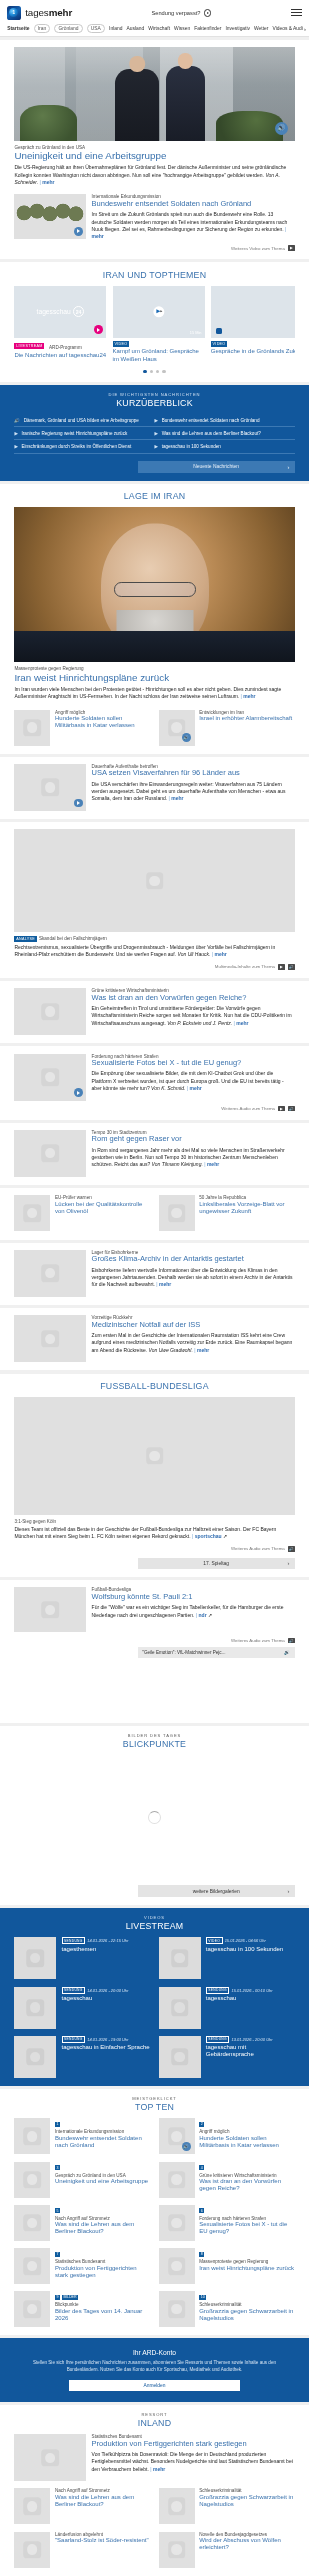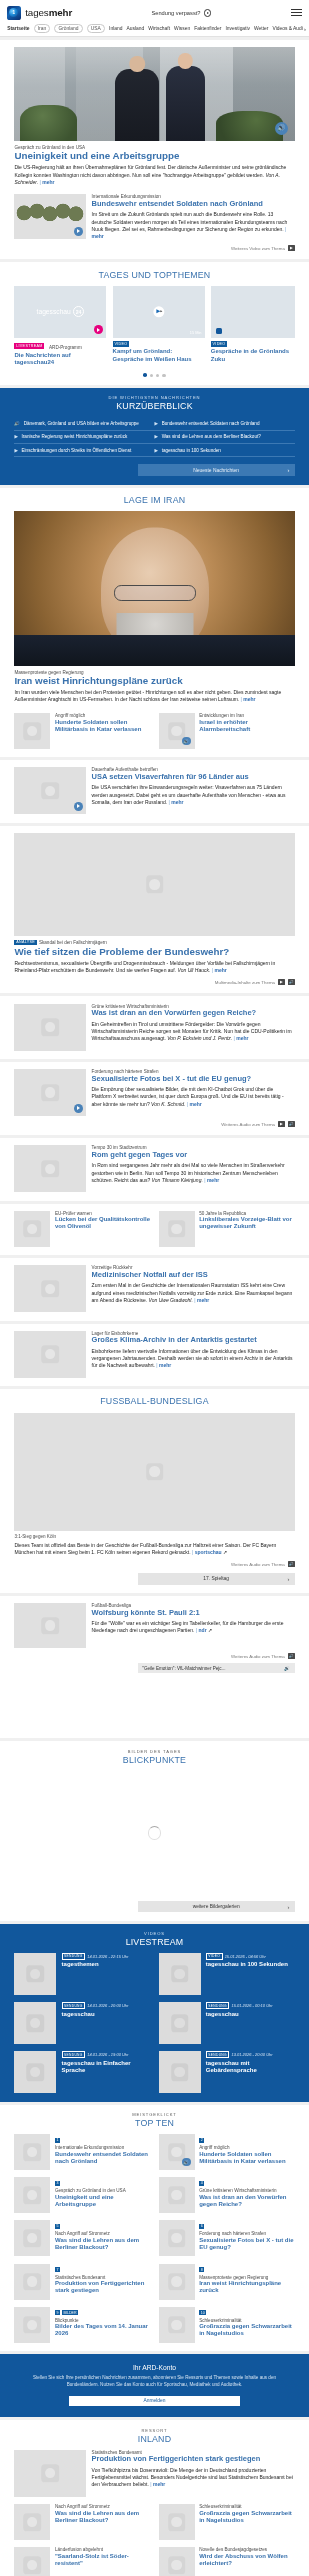--- a/index.html
+++ b/index.html
@@ -135,21 +135,21 @@
   }
   .ph-logo::after {
     content: ""; position: absolute; left: 50%; top: 50%;
     transform: translate(-50%,-50%);
     width: 10.3px; height: 10.3px; border-radius: 50%;
     background: #e6e6e6;
   }
   .kicker { font-size: 4.6px; color: #4a4a4a; margin: 3.6px 0 0.5px 0; }
   .headline {
     color: #3a72ad;
-    font-weight: 700;
+    font-weight: 400;
     line-height: 1.18;
   }
   .headline.xl { font-size: 9.8px; }
   .headline.lg { font-size: 7.5px; }
   .headline.md { font-size: 6px; }
   .shorttext {
     font-size: 5px; line-height: 1.45; color: #222; margin-top: 2.6px;
   }
   .shorttext .author { font-style: italic; }
   .more { color: #2e6bb0; font-weight: 700; }
@@ -465,21 +465,21 @@
     </div>
   </div>
 
   <div class="meta-right">
     <span>Weiteres Video zum Thema</span>
     <span class="icon-sq">▶</span>
   </div>
 </div>
 
 <div class="module">
-  <div class="sec-title">TAGES UND TOPTHEMEN</div>
+  <div class="sec-title">IRAN UND TOPTHEMEN</div>
   <div class="carousel" id="live-carousel">
       <div class="card">
         <div class="pic ts24">
           <span style="font-size: 6.7px;">tagesschau</span>
           <span class="num">24</span>
           <div class="badge-play" style="background: rgb(230, 0, 126);"></div>
         </div>
         <div style="margin-top: 3.6px; display: flex; align-items: center; gap: 2.6px;">
           <span class="label-tag magenta">LIVESTREAM</span>
           <span class="kicker">ARD-Programm</span>
@@ -605,21 +605,20 @@
           <div class="headline lg">USA setzen Visaverfahren für 96 Länder aus</div>
           <div class="shorttext"><span>Die USA verschärfen ihre Einwanderungsregeln weiter: Visaverfahren aus 75 Ländern werden ausgesetzt. Dabei geht es um dauerhafte Aufenthalte von Menschen - etwa aus Somalia, dem Iran oder Russland.</span> <span class="more">mehr</span></div>
         </div>
       </div>
     </div>
     <div class="module">
       <div class="teaser-img" style="height: 103px;">
         <div class="ph-logo"></div>
       </div>
       <div class="kicker"><span class="label-tag">ANALYSE</span><span>Skandal bei den Fallschirmjägern</span></div>
-      <div class="headline xl">Wie tief sitzen die Probleme der Bundeswehr?</div>
       <div class="shorttext"><span>Rechtsextremismus, sexualisierte Übergriffe und Drogenmissbrauch - Meldungen über Vorfälle bei Fallschirmjägern in Rheinland-Pfalz erschüttern die Bundeswehr. Und sie werfen Fragen auf.</span><span class="author"> Von Uli Hauck.</span> <span class="more">mehr</span></div>
       <div class="meta-right">
         <span>Multimedia-Inhalte zum Thema</span>
         <span class="icon-sq">▶</span>
         <span class="icon-sq">🔊</span>
       </div>
     </div>
     <div class="module">
       <div class="side-teaser">
         <div class="thumb tall">
@@ -650,21 +649,21 @@
         <span class="icon-sq">🔊</span>
       </div>
     </div>
     <div class="module">
       <div class="side-teaser">
         <div class="thumb tall">
           <div class="ph-logo"></div>
         </div>
         <div class="body">
           <div class="kicker" style="margin-top: 0px;">Tempo 30 im Stadtzentrum</div>
-          <div class="headline lg">Rom geht gegen Tages vor</div>
+          <div class="headline lg">Rom geht gegen Raser vor</div>
           <div class="shorttext"><span>In Rom sind vergangenes Jahr mehr als drei Mal so viele Menschen im Straßenverkehr gestorben wie in Berlin. Nun soll Tempo 30 im historischen Zentrum Menschenleben schützen. Reicht das aus?</span><span class="author"> Von Tilmann Kleinjung.</span> <span class="more">mehr</span></div>
         </div>
       </div>
     </div>
   </div>
 
 <div class="module">
   <div class="row2" id="pair-row">
       <div>
         <div class="small-teaser">
@@ -691,35 +690,35 @@
     </div>
 </div>
 
 <div id="articles-2">
     <div class="module">
       <div class="side-teaser">
         <div class="thumb tall">
           <div class="ph-logo"></div>
         </div>
         <div class="body">
+          <div class="kicker" style="margin-top: 0px;">Lager für Eisbohrkerne</div>
+          <div class="headline lg">Großes Klima-Archiv in der Antarktis gestartet</div>
+          <div class="shorttext"><span>Eisbohrkerne liefern wertvolle Informationen über die Entwicklung des Klimas in den vergangenen Jahrtausenden. Deshalb werden sie ab sofort in einem Archiv in der Antarktis für die Nachwelt aufbewahrt.</span> <span class="more">mehr</span></div>
+        </div>
+      </div>
+    </div>
+    <div class="module">
+      <div class="side-teaser">
+        <div class="thumb tall">
+          <div class="ph-logo"></div>
+        </div>
+        <div class="body">
           <div class="kicker" style="margin-top: 0px;">Vorzeitige Rückkehr</div>
           <div class="headline lg">Medizinischer Notfall auf der ISS</div>
           <div class="shorttext"><span>Zum ersten Mal in der Geschichte der Internationalen Raumstation ISS kehrt eine Crew aufgrund eines medizinischen Notfalls vorzeitig zur Erde zurück. Eine Raumkapsel begann am Abend die Rückreise.</span><span class="author"> Von Uwe Gradwohl.</span> <span class="more">mehr</span></div>
-        </div>
-      </div>
-    </div>
-    <div class="module">
-      <div class="side-teaser">
-        <div class="thumb tall">
-          <div class="ph-logo"></div>
-        </div>
-        <div class="body">
-          <div class="kicker" style="margin-top: 0px;">Lager für Eisbohrkerne</div>
-          <div class="headline lg">Großes Klima-Archiv in der Antarktis gestartet</div>
-          <div class="shorttext"><span>Eisbohrkerne liefern wertvolle Informationen über die Entwicklung des Klimas in den vergangenen Jahrtausenden. Deshalb werden sie ab sofort in einem Archiv in der Antarktis für die Nachwelt aufbewahrt.</span> <span class="more">mehr</span></div>
         </div>
       </div>
     </div>
   </div>
 
 <div class="module">
   <div class="sec-title">FUSSBALL-BUNDESLIGA</div>
   <div class="teaser-img" style="height:118px">
     <div class="ph-logo"></div>
   </div>

